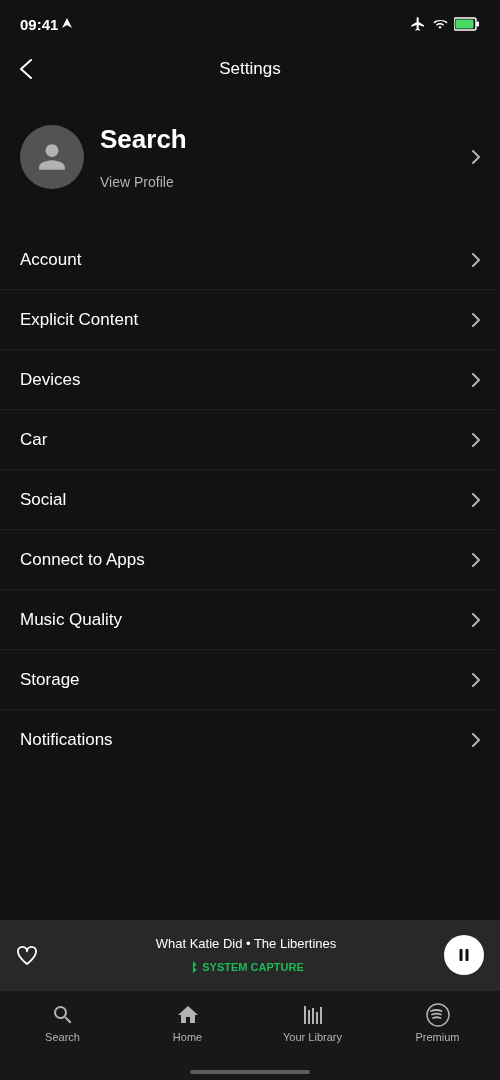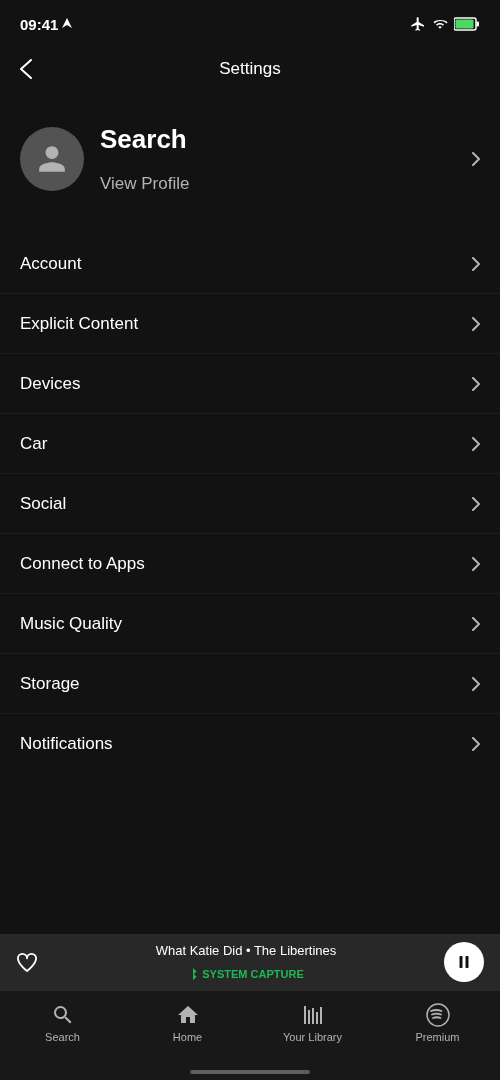--- a/index.html
+++ b/index.html
@@ -80,21 +80,21 @@
     .profile-info {
       margin-left: 16px;
       flex: 1;
     }
     .profile-name {
       font-size: 26px;
       font-weight: 700;
       color: #fff;
     }
     .profile-view {
-      font-size: 17px;
+      font-size: 14px;
       color: #b3b3b3;
       margin-top: 19px;
     }
     .profile-chevron {
       color: #b3b3b3;
       font-size: 16px;
     }
 
     
     .menu-list {
@@ -121,21 +121,21 @@
     
     .now-playing-bar {
       position: absolute;
       bottom: 90px;
       left: 0;
       right: 0;
       background: #282828;
       display: flex;
       align-items: center;
       padding: 10px 16px;
-      height: 56px;
+      height: 70px;
     }
     .np-heart {
       color: #fff;
       font-size: 22px;
       cursor: pointer;
       margin-right: 10px;
     }
     .np-info {
       flex: 1;
       text-align: center;

